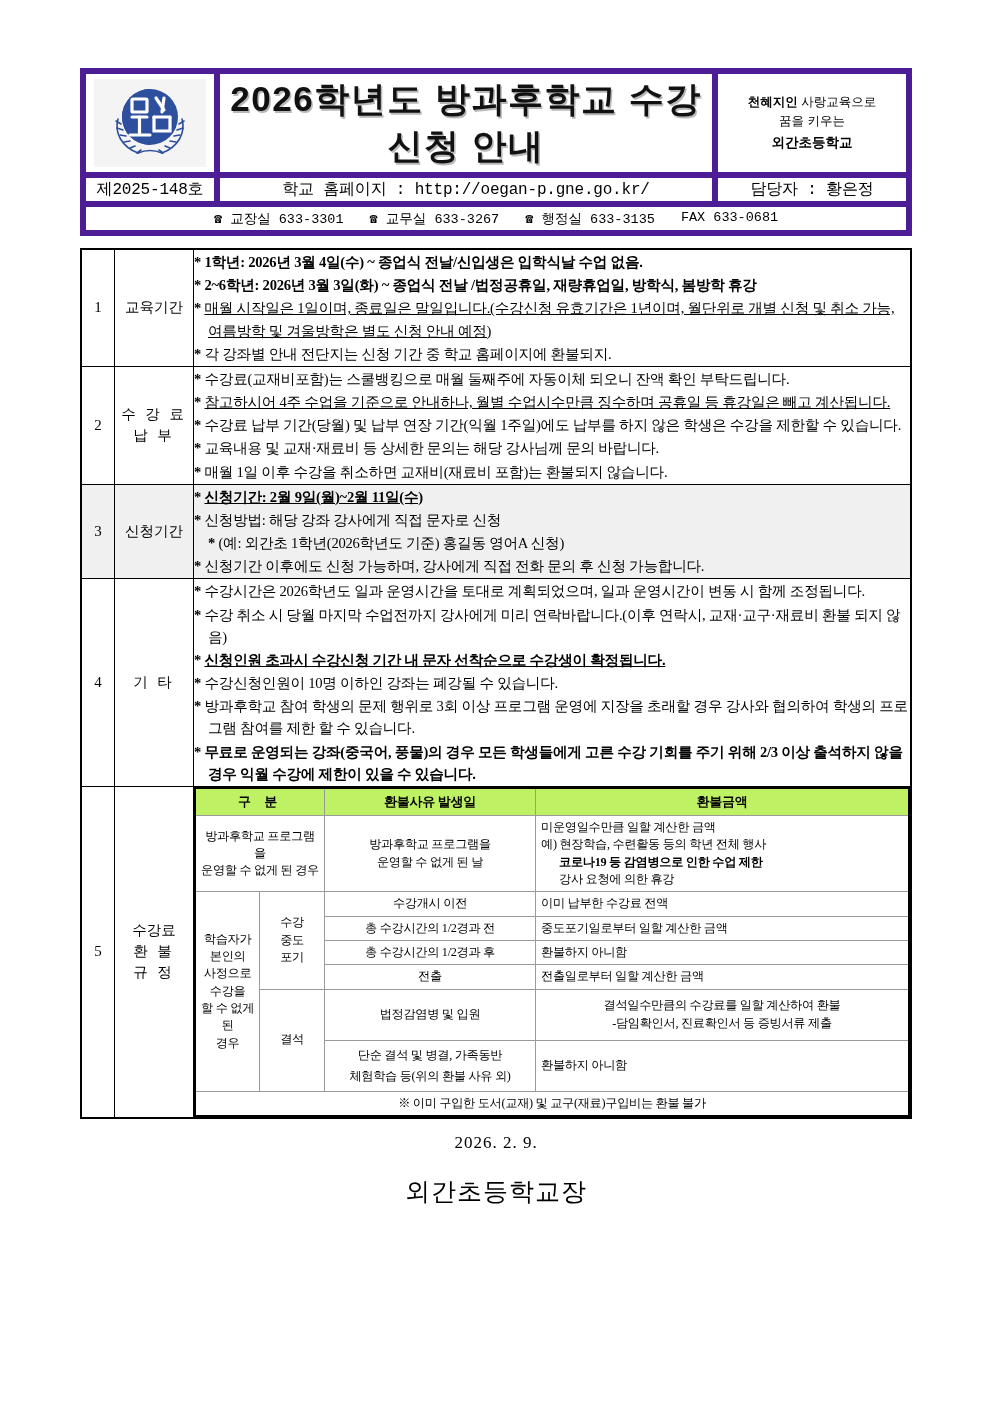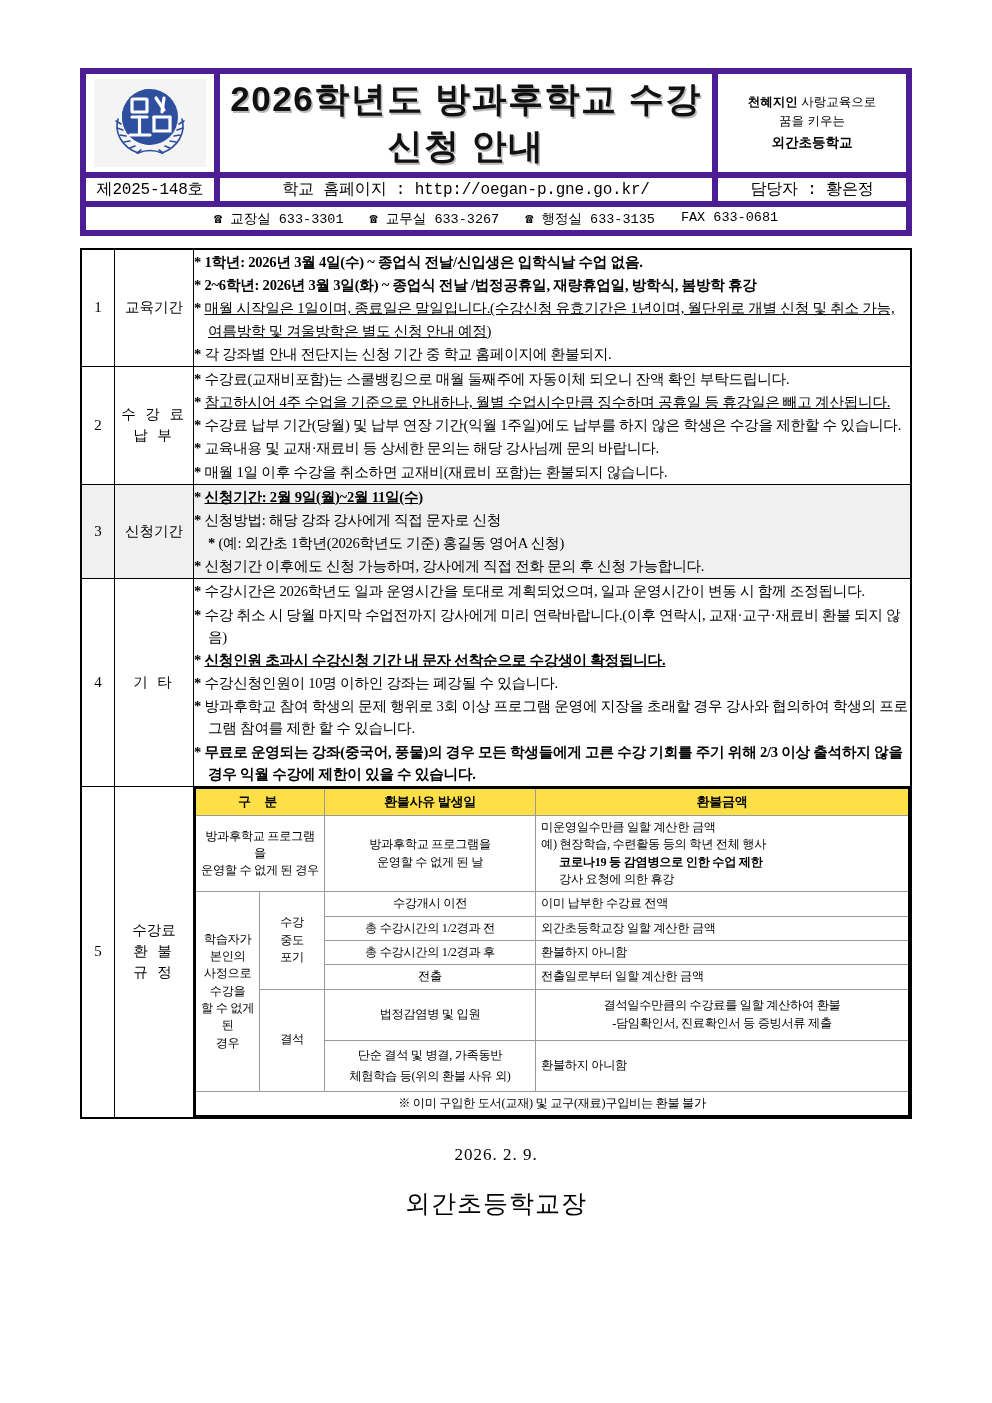--- a/index.html
+++ b/index.html
@@ -125,36 +125,36 @@
   table.refund td, table.refund th {
     border: 1px solid #9a9a9a;
     font-size: 12.2px;
     line-height: 1.42;
     padding: 3px 5px;
     vertical-align: middle;
     letter-spacing: -0.3px;
     font-weight: normal;
   }
   table.refund th {
-    background: #fde047;
+    background: #bef264;
     text-align: center;
     font-weight: bold;
     font-size: 13px;
     height: 20px;
   }
   .rf-c1 { width: 118px; text-align: center; }
   .rf-c2 { width: 54px; text-align: center; }
   .rf-c3 { width: 200px; text-align: center; }
   .rf-c4 { text-align: left; }
   .rf-note { text-align: center; font-size: 12.2px; }
   .hspread { letter-spacing: 5px; }
 
   
   .footer {
-    margin-top: 26px;
+    margin-top: 14px;
     text-align: center;
   }
   .footer .date {
     font-size: 17px;
     font-family: "Liberation Serif","DejaVu Serif",serif;
     letter-spacing: 1px;
   }
   .footer .principal {
     margin-top: 22px;
     font-size: 25px;
@@ -323,21 +323,21 @@
 할 수 없게 된
 경우</td>
                 <td class="rf-c2" rowspan="4" style="white-space:pre-line;">수강
 중도
 포기</td>
                 <td class="rf-c3">수강개시 이전</td>
                 <td class="rf-c4">이미 납부한 수강료 전액</td>
               </tr>
               <tr>
                 <td class="rf-c3">총 수강시간의 1/2경과 전</td>
-                <td class="rf-c4">외간초등학교장 일할 계산한 금액</td>
+                <td class="rf-c4">중도포기일로부터 일할 계산한 금액</td>
               </tr>
               <tr>
                 <td class="rf-c3">총 수강시간의 1/2경과 후</td>
                 <td class="rf-c4">환불하지 아니함</td>
               </tr>
               <tr>
                 <td class="rf-c3">전출</td>
                 <td class="rf-c4">전출일로부터 일할 계산한 금액</td>
               </tr>
 

